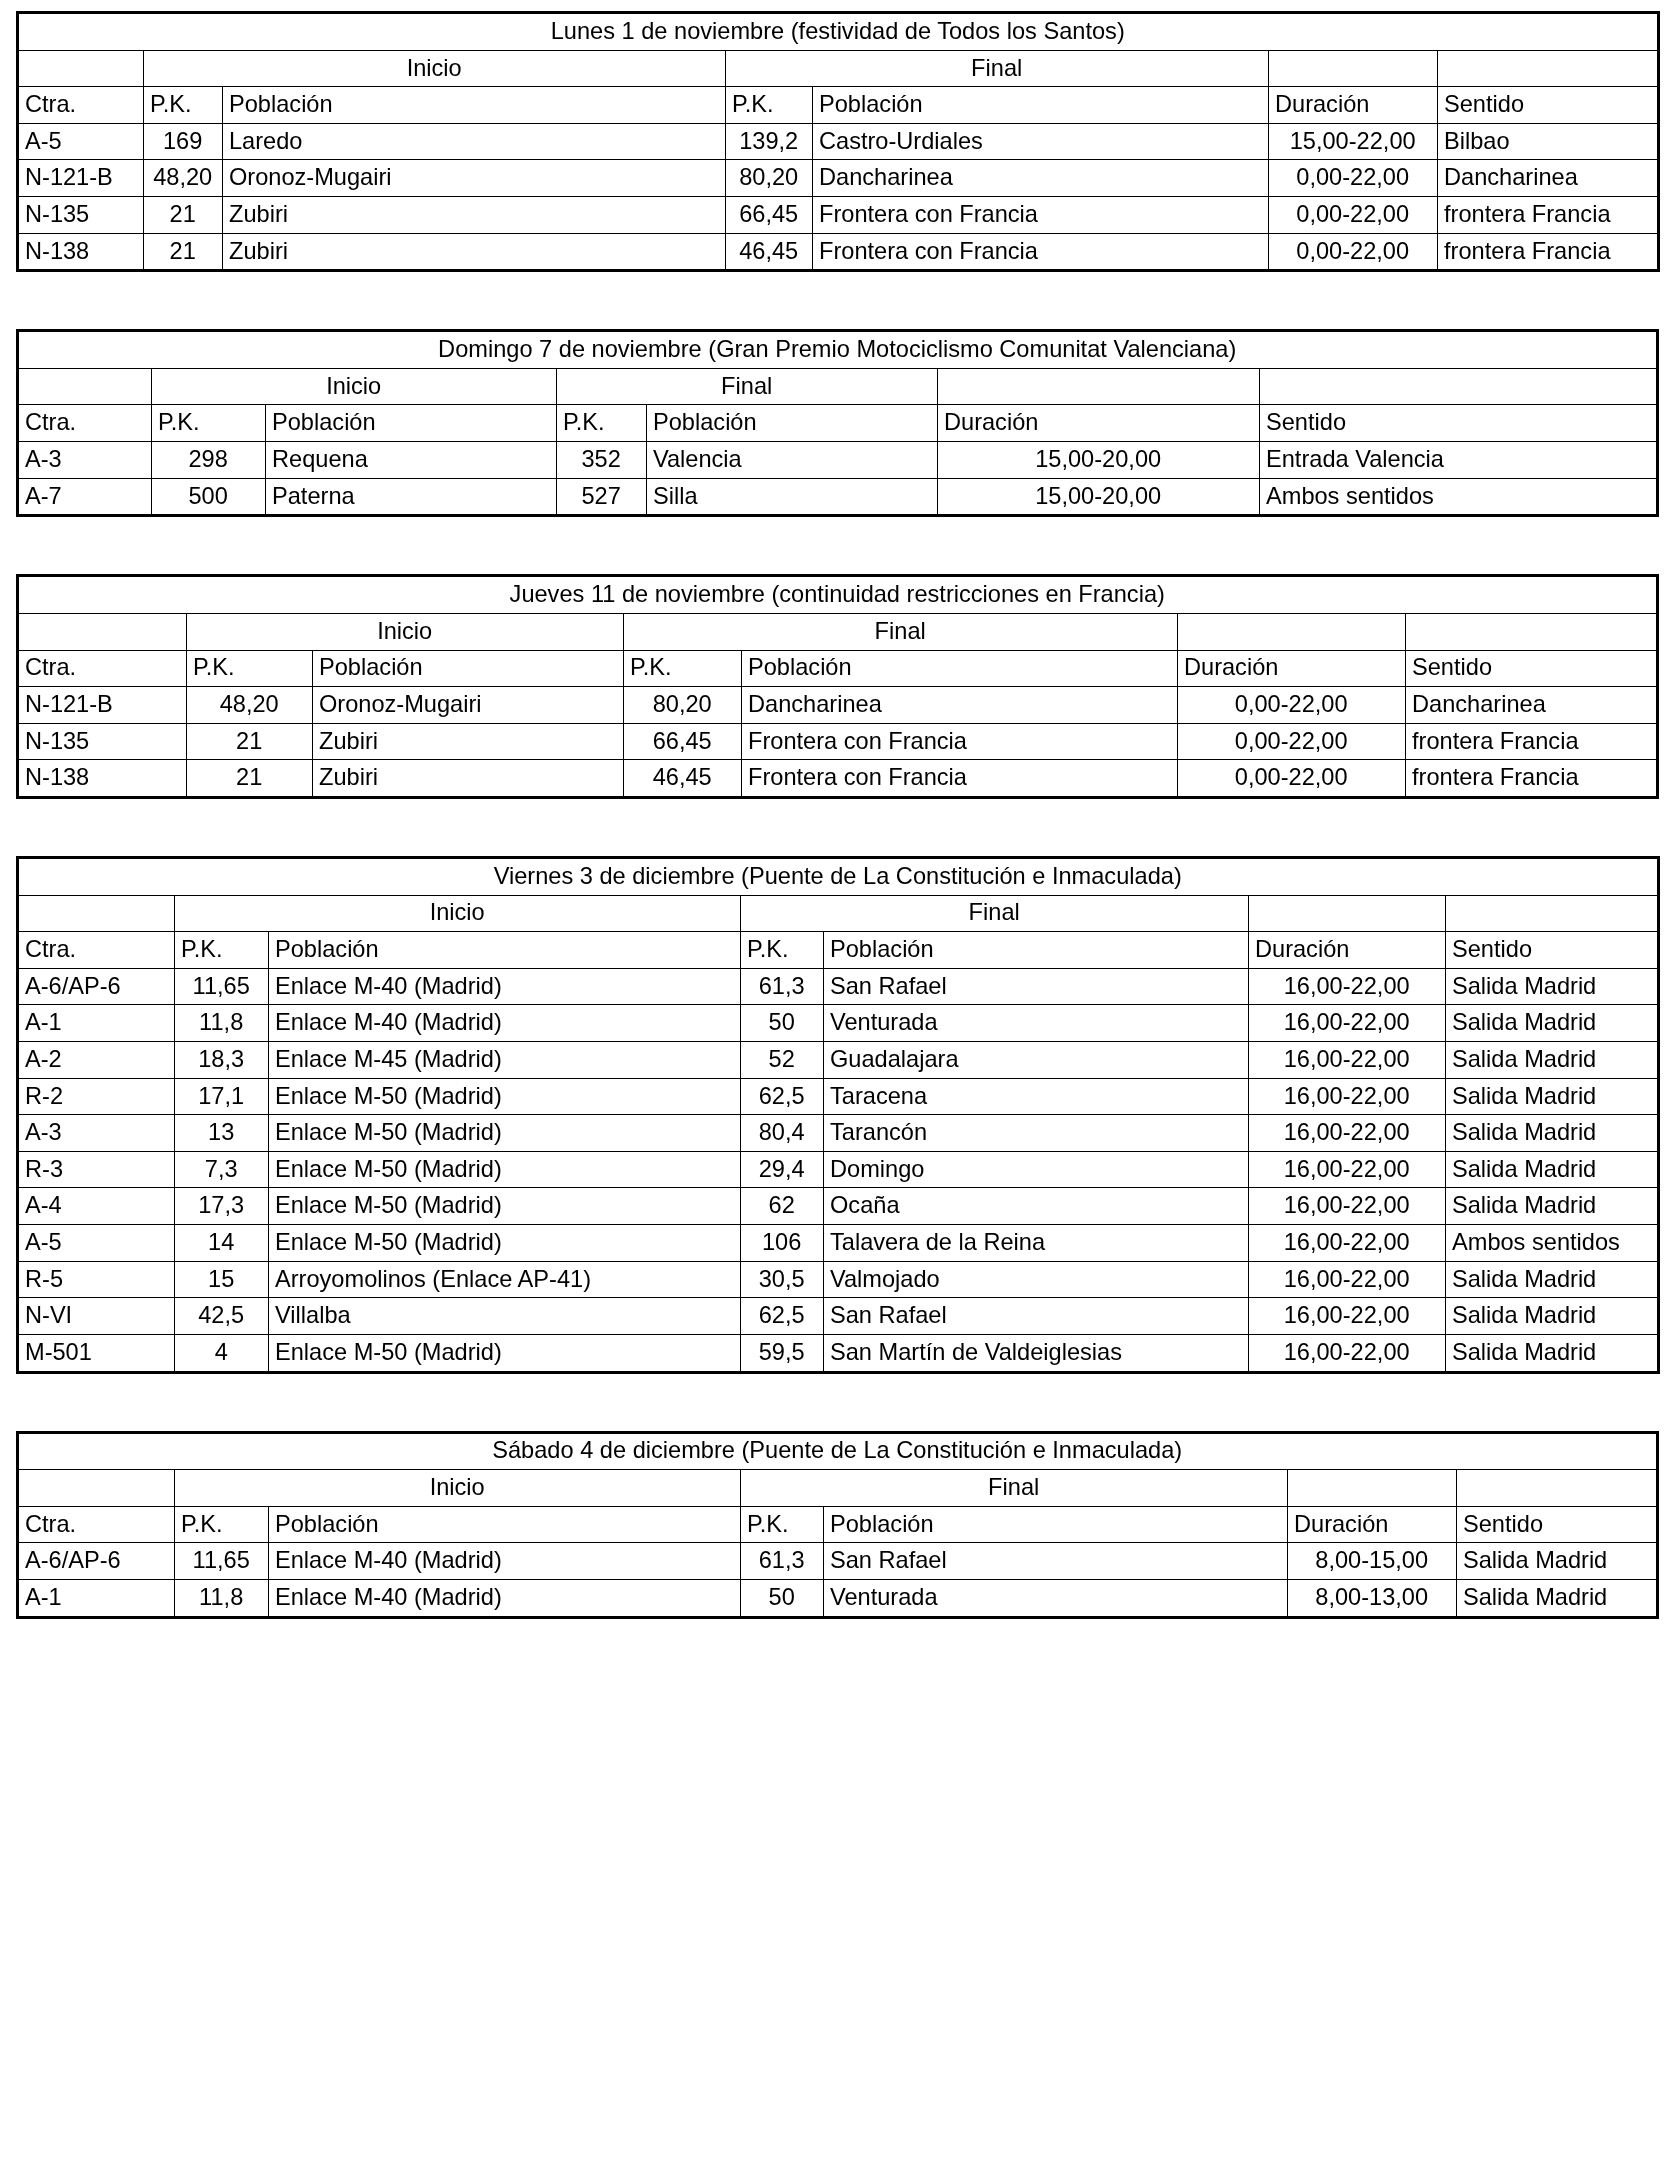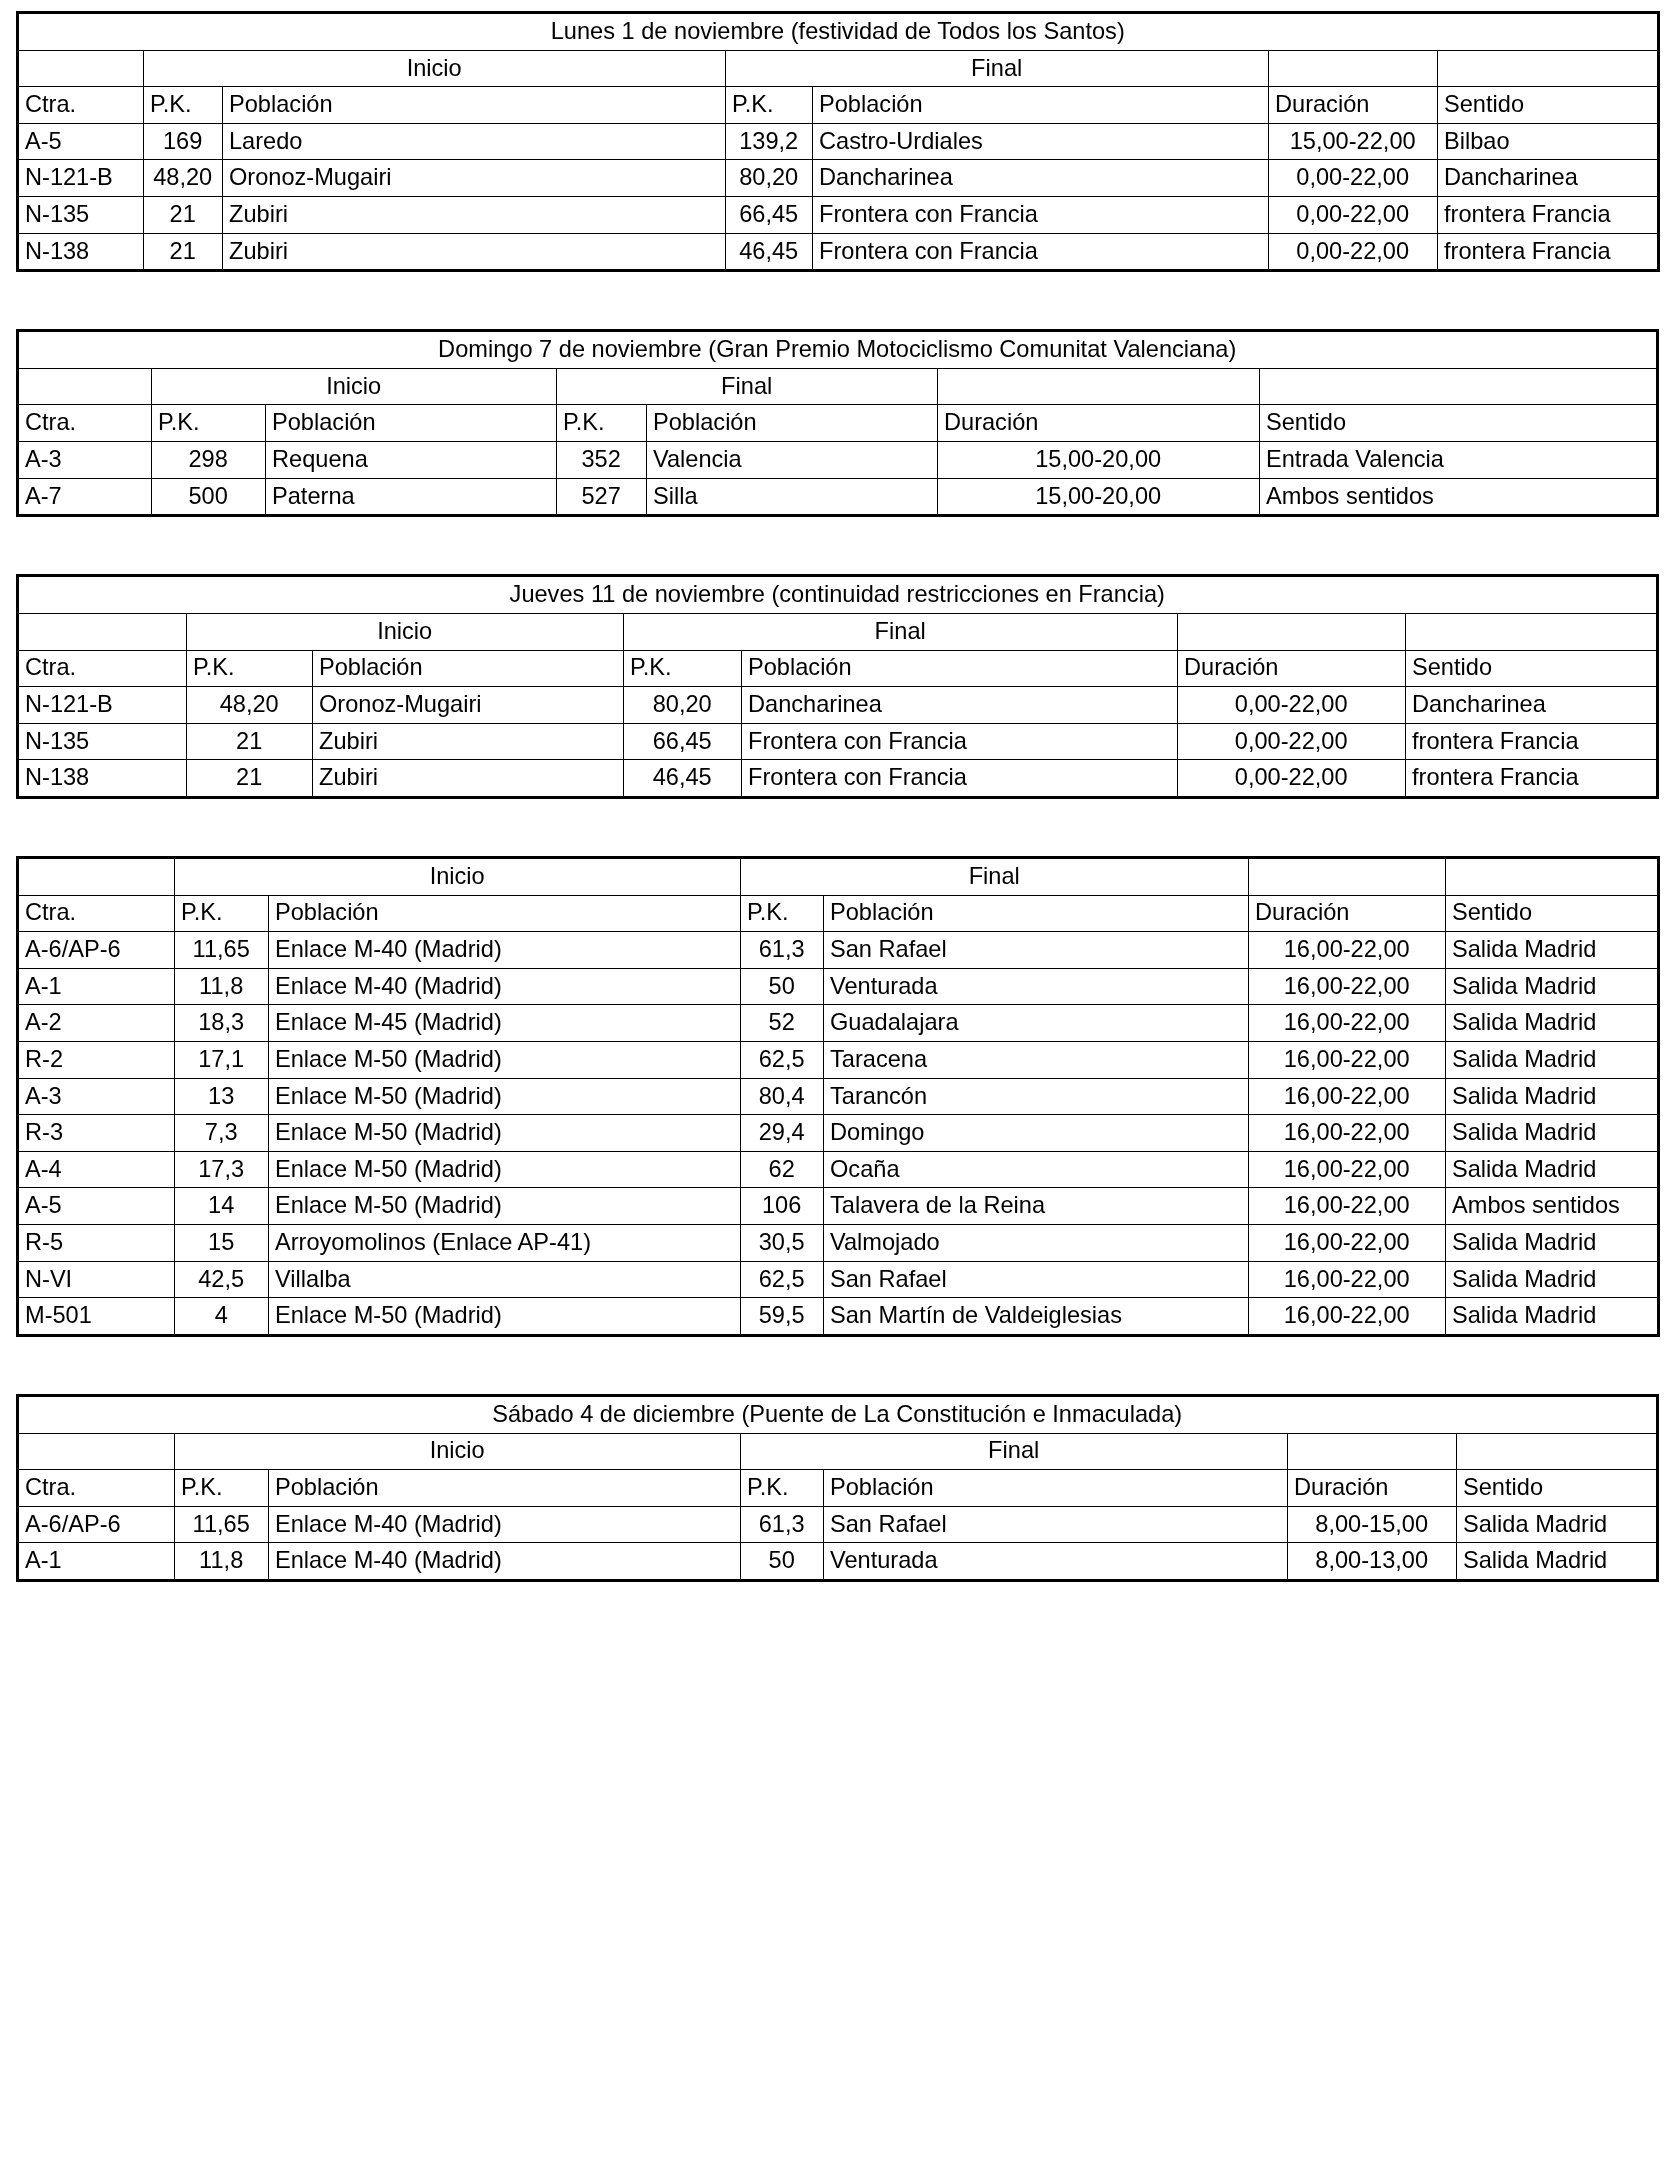--- a/index.html
+++ b/index.html
@@ -260,20 +260,23 @@
         <col style="width:157px">
           <col style="width:94px">
           <col style="width:472px">
         <col style="width:83px">
           <col style="width:425px">
           <col style="width:197px">
           <col style="width:213px">
       </colgroup>
       <tbody>
         <tr>
+          <td class="title" colspan="7">Viernes 3 de diciembre (Puente de La Constitución e Inmaculada)</td>
+        </tr>
+        <tr>
           <td class="blank noleft"></td>
           <td class="grp" colspan="2">Inicio</td>
           <td class="grp" colspan="2">Final</td>
           <td class="blank"></td>
           <td class="blank noright"></td>
         </tr>
         <tr>
           <td class="hdr noleft">Ctra.</td>
           <td class="hdr">P.K.</td>
           <td class="hdr">Población</td>

